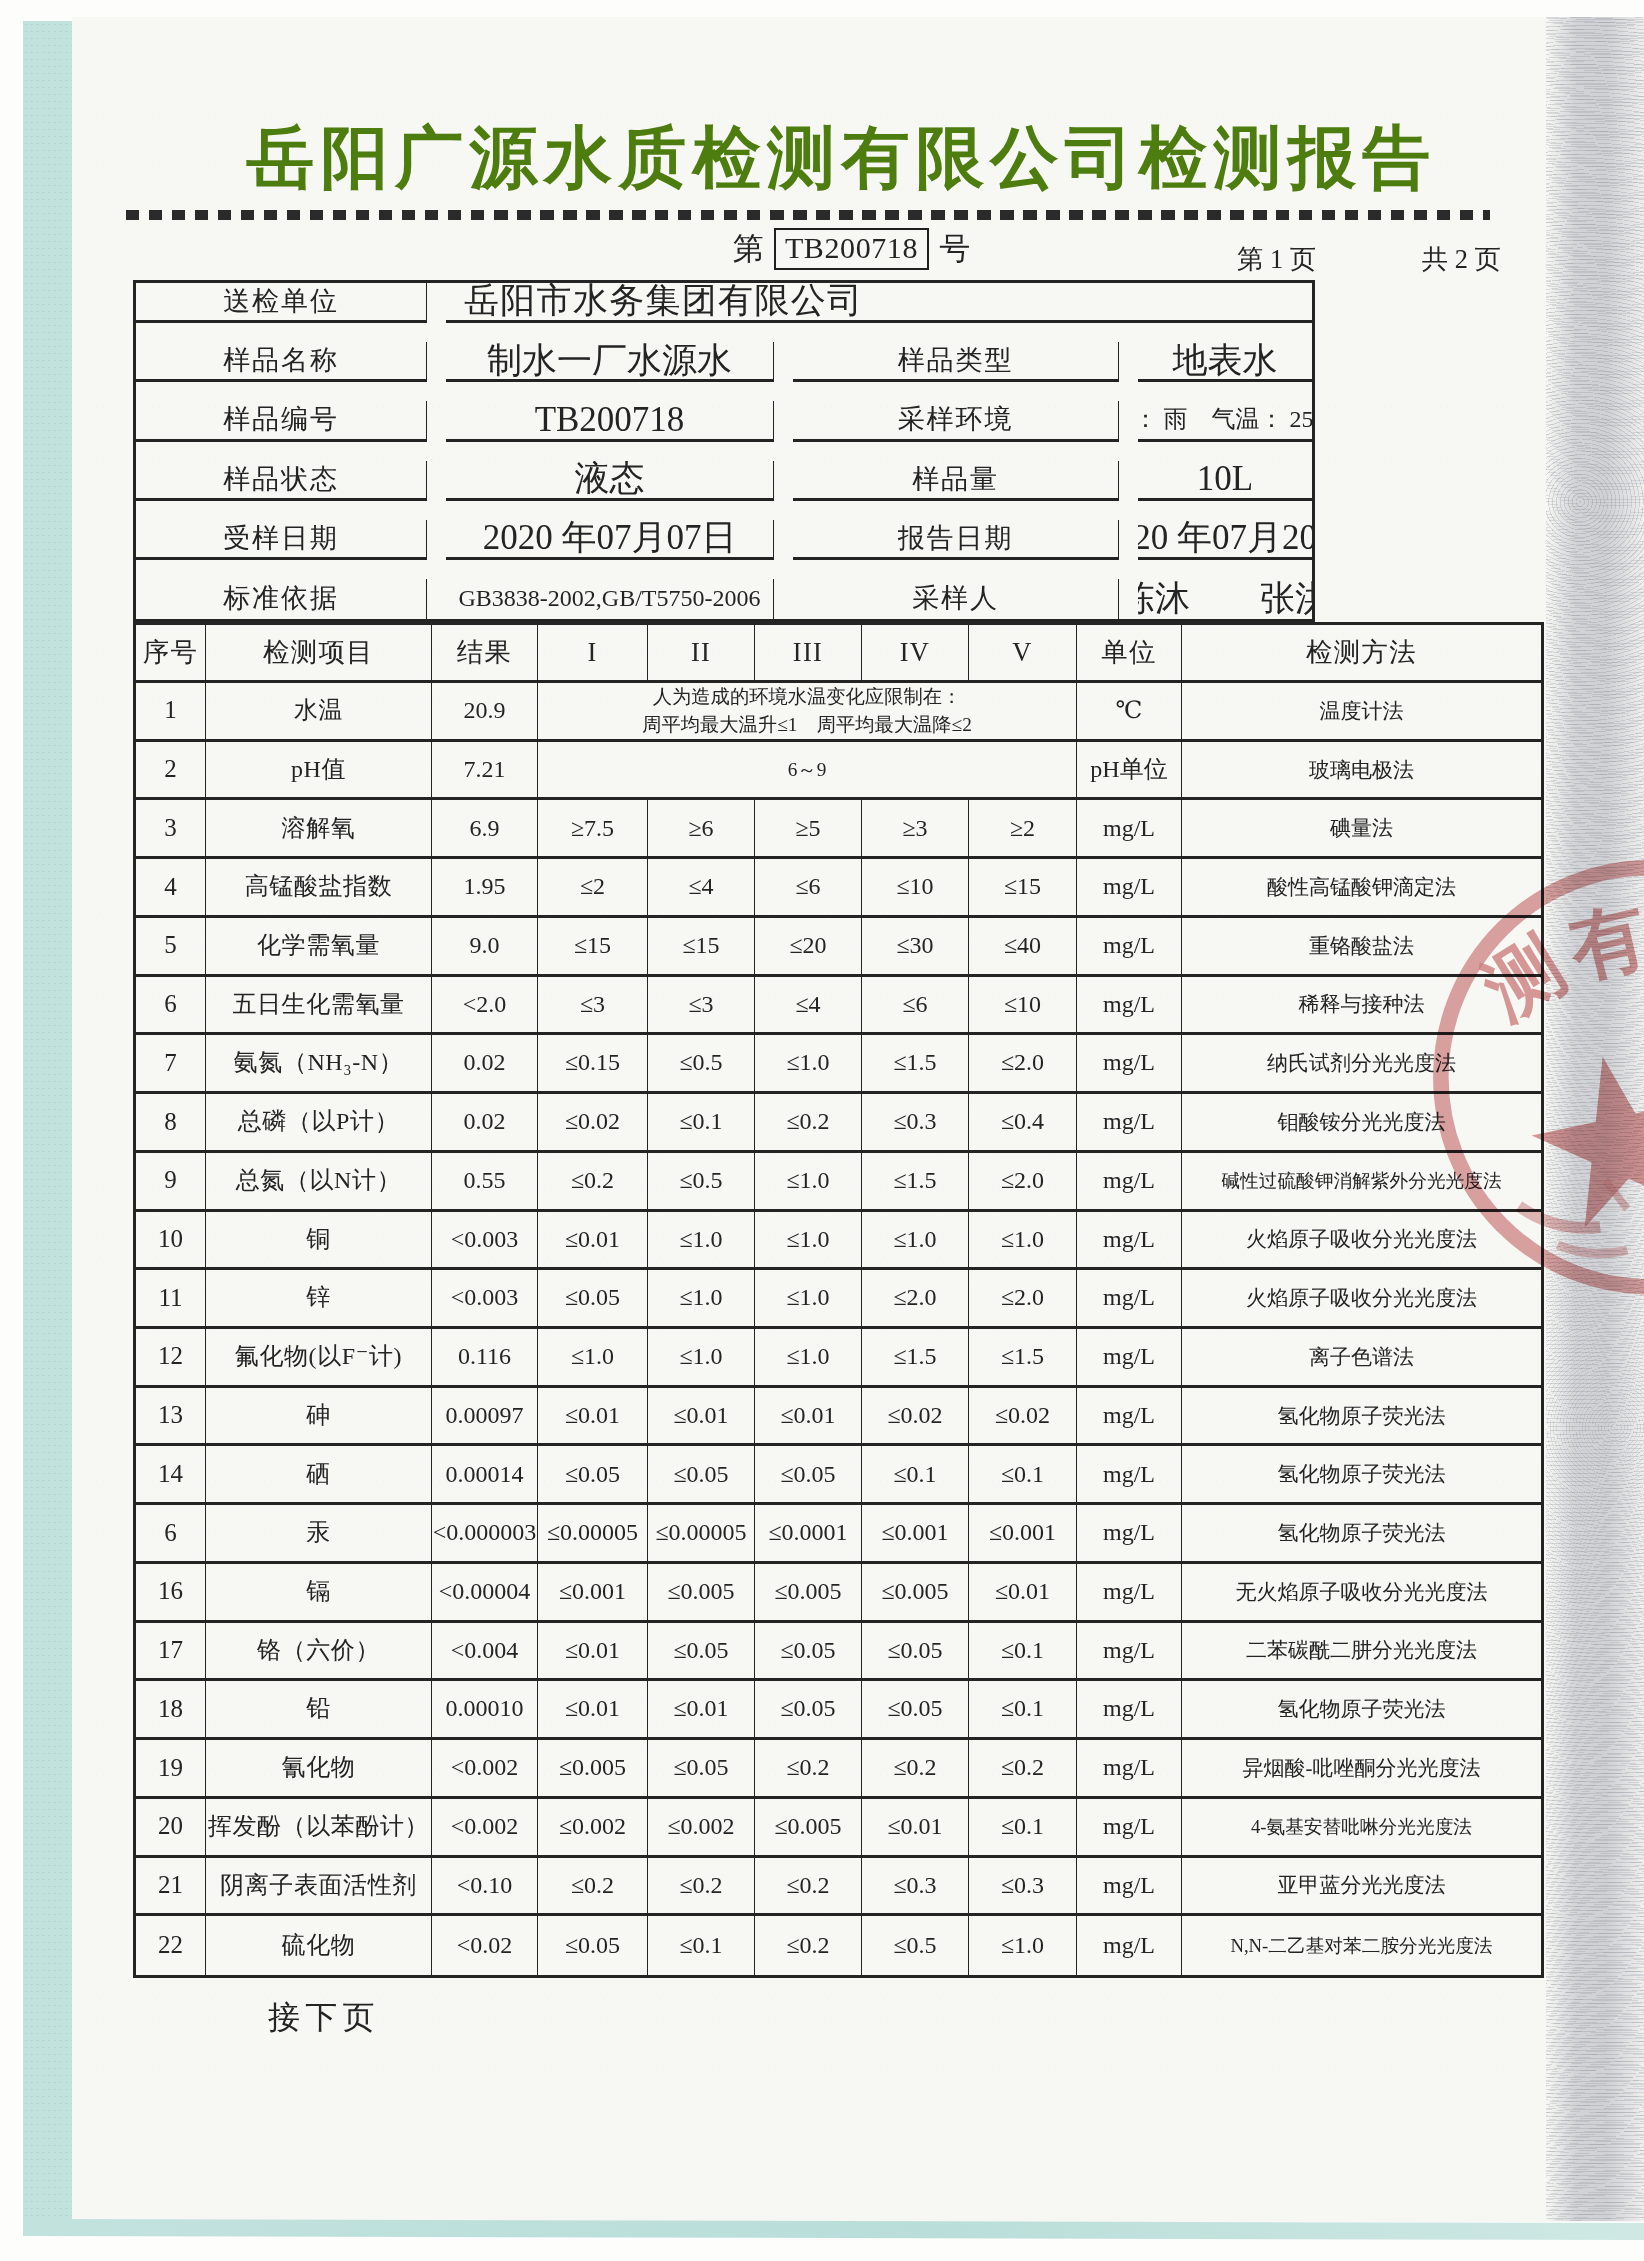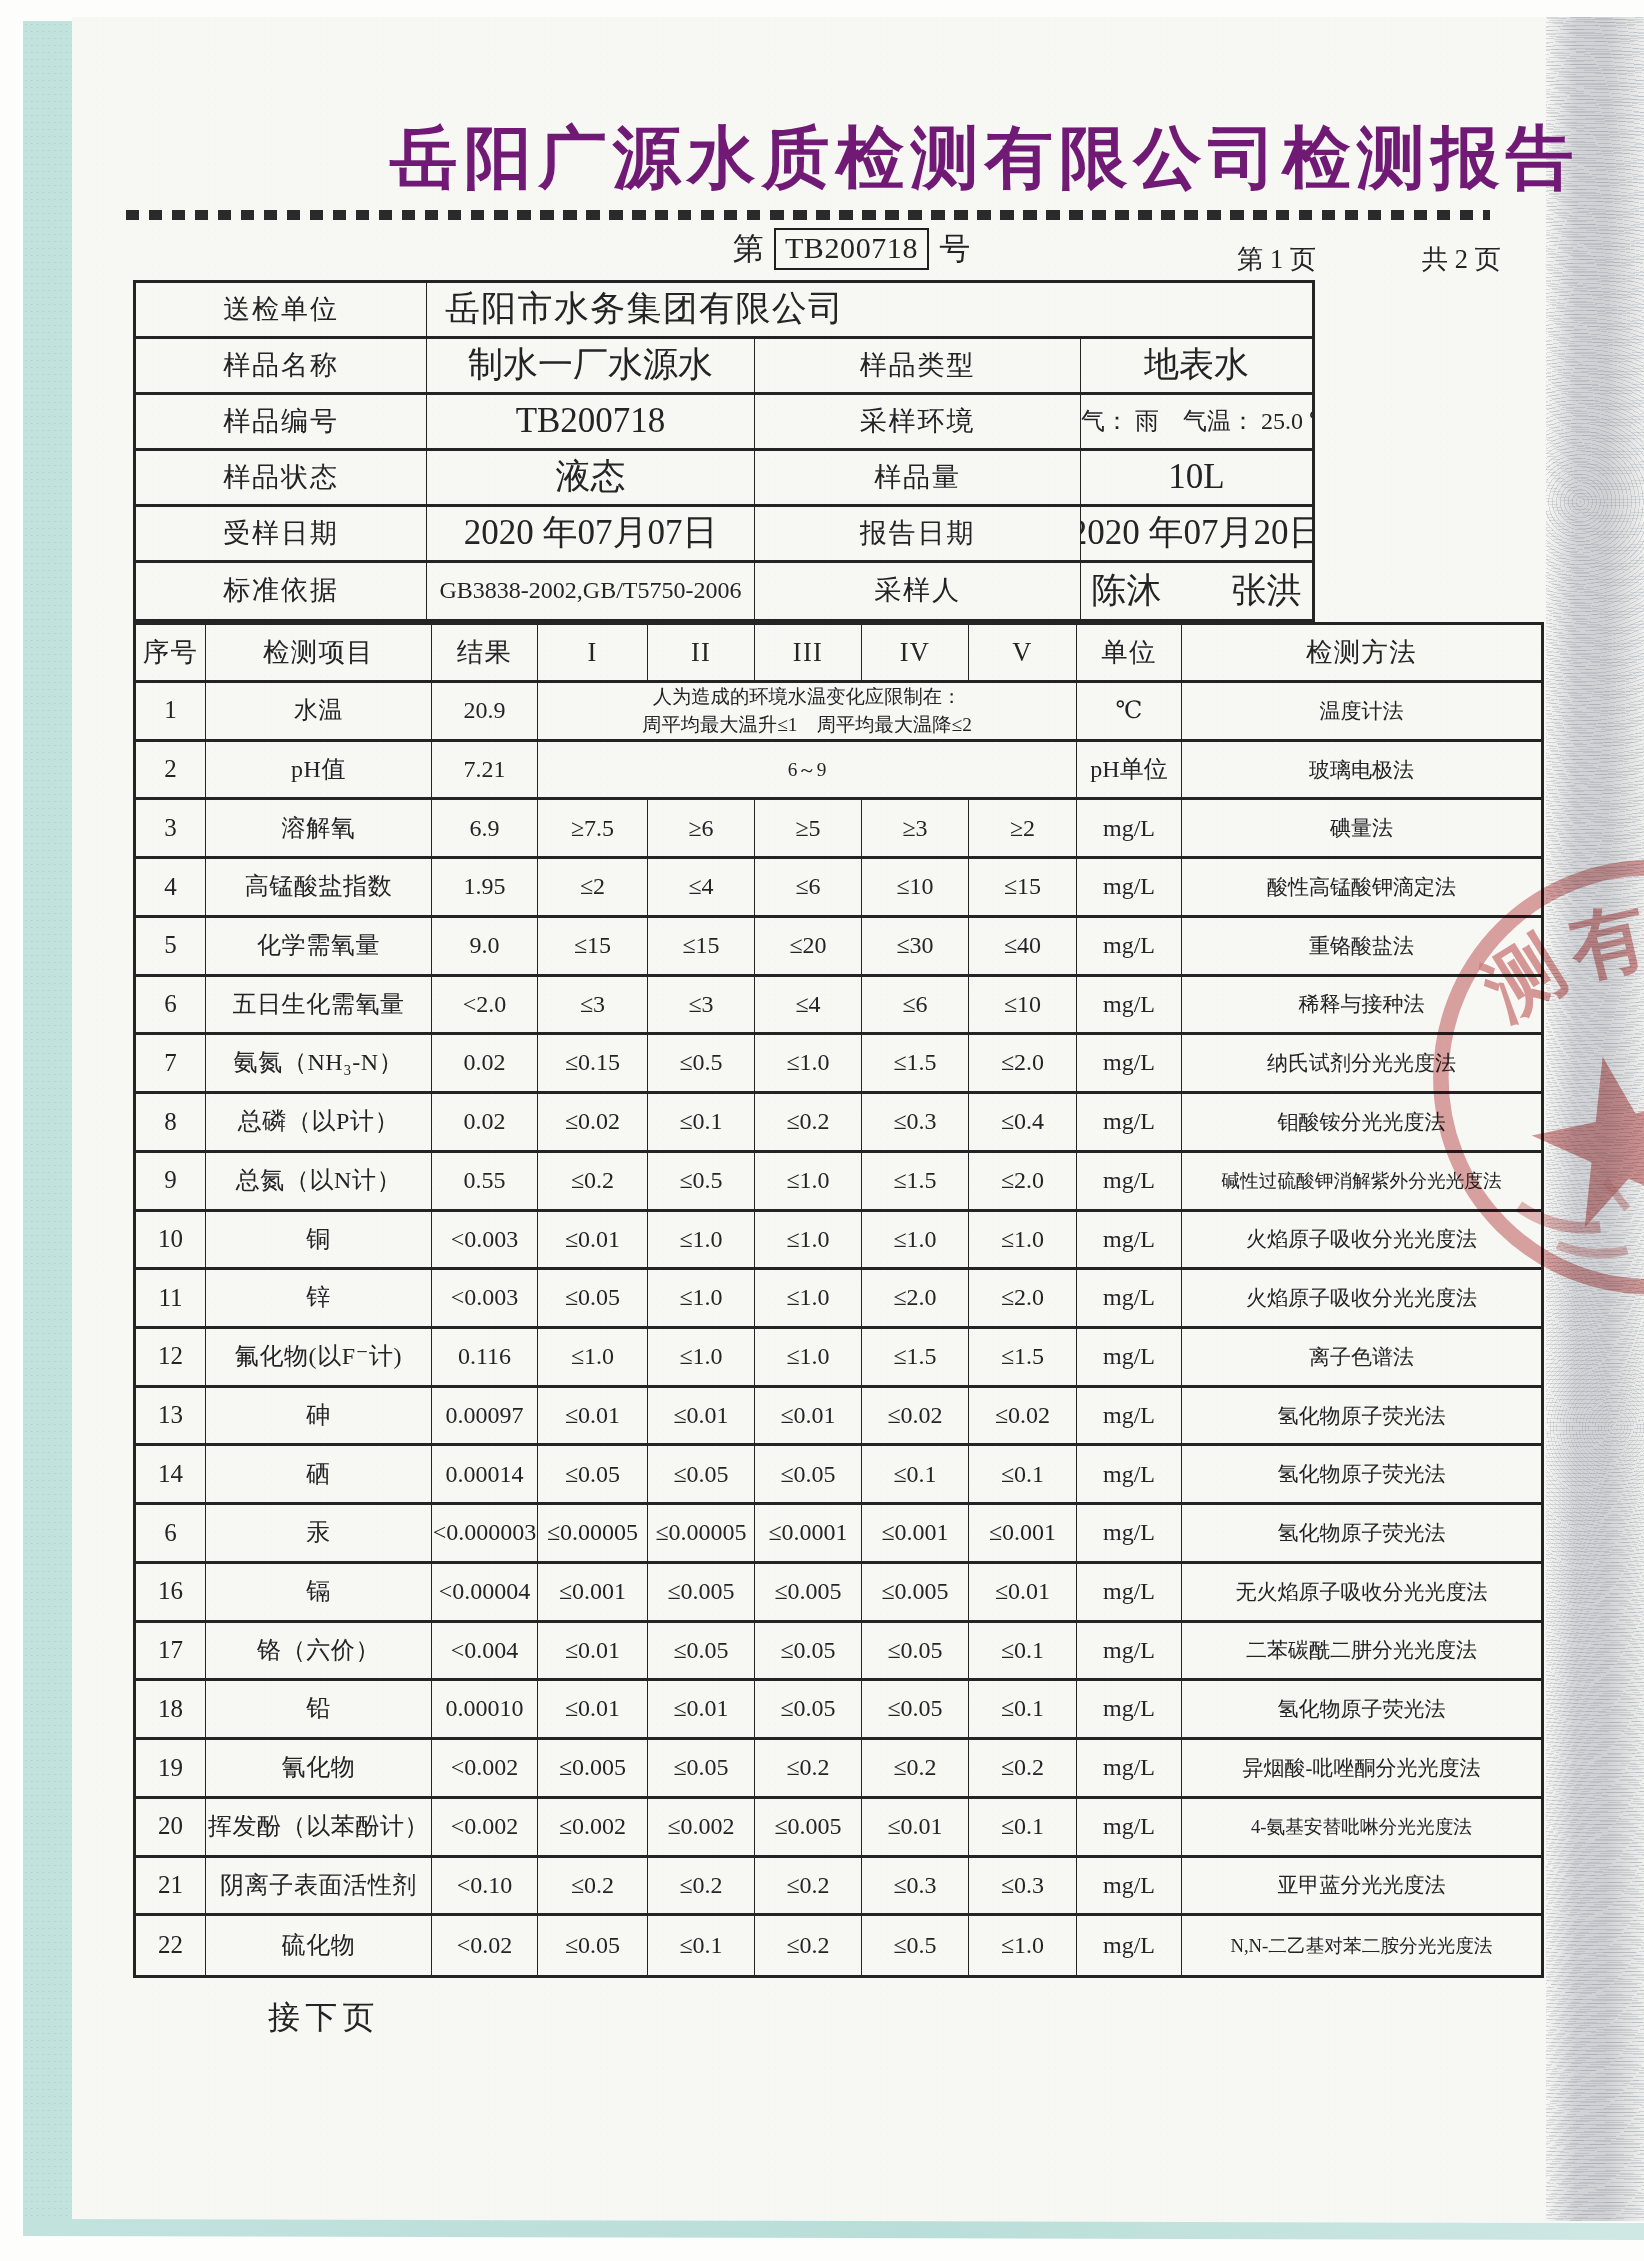--- a/index.html
+++ b/index.html
@@ -36,22 +36,22 @@
   
   .edge-band{
     position:absolute;left:1546px;top:17px;width:98px;height:2204px;
     background-image:
       repeating-radial-gradient(circle at 35% 22%, rgba(115,118,130,.22) 0 0.9px, transparent 0.9px 3.9px),
       repeating-radial-gradient(circle at 70% 64%, rgba(115,118,130,.18) 0 0.6px, transparent 0.6px 3.2px),
       linear-gradient(90deg, rgba(170,173,182,0) 0%, rgba(160,163,174,.42) 30%, rgba(148,151,163,.40) 62%, rgba(200,202,208,.18) 100%);
   }
   .title{
     position:absolute;left:103px;top:113px;width:1477px;
-    text-align:right;font-size:68px;font-weight:bold;letter-spacing:6.4px;
-    white-space:nowrap;color:#701a75;
+    text-align:center;font-size:68px;font-weight:bold;letter-spacing:6.4px;
+    white-space:nowrap;color:#4d7c0f;
   }
   .dotted-rule{
     position:absolute;left:126px;top:210px;width:1364px;height:10.3px;
     background:repeating-linear-gradient(90deg,#2a2a2a 0 13.5px,transparent 13.5px 23px);
   }
   .doc-no{
     position:absolute;left:645px;top:228px;width:413px;
     display:flex;align-items:center;justify-content:center;gap:10.3px;
     font-size:31px;white-space:nowrap;
   }
@@ -65,20 +65,21 @@
   
   .grid{
     position:absolute;left:133px;box-sizing:border-box;
     display:grid;border:3.2px solid var(--ink);
     background:transparent;
   }
   .info-table{
     top:280px;width:1182px;height:342px;
     grid-template-columns:291px 328px 326px 1fr;
     grid-template-rows:repeat(6,1fr);
+    gap:19px;
   }
   .main-table{
     top:622px;width:1411px;height:1356px;
     grid-template-columns:70px 226px 106px 110px 107px 107px 107px 108px 105px 1fr;
     grid-template-rows:58px repeat(22,1fr);
   }
   .cell{
     display:flex;align-items:center;justify-content:center;
     border-right:1.9px solid var(--ink);border-bottom:3.2px solid var(--ink);
     text-align:center;line-height:1.15;overflow:hidden;

